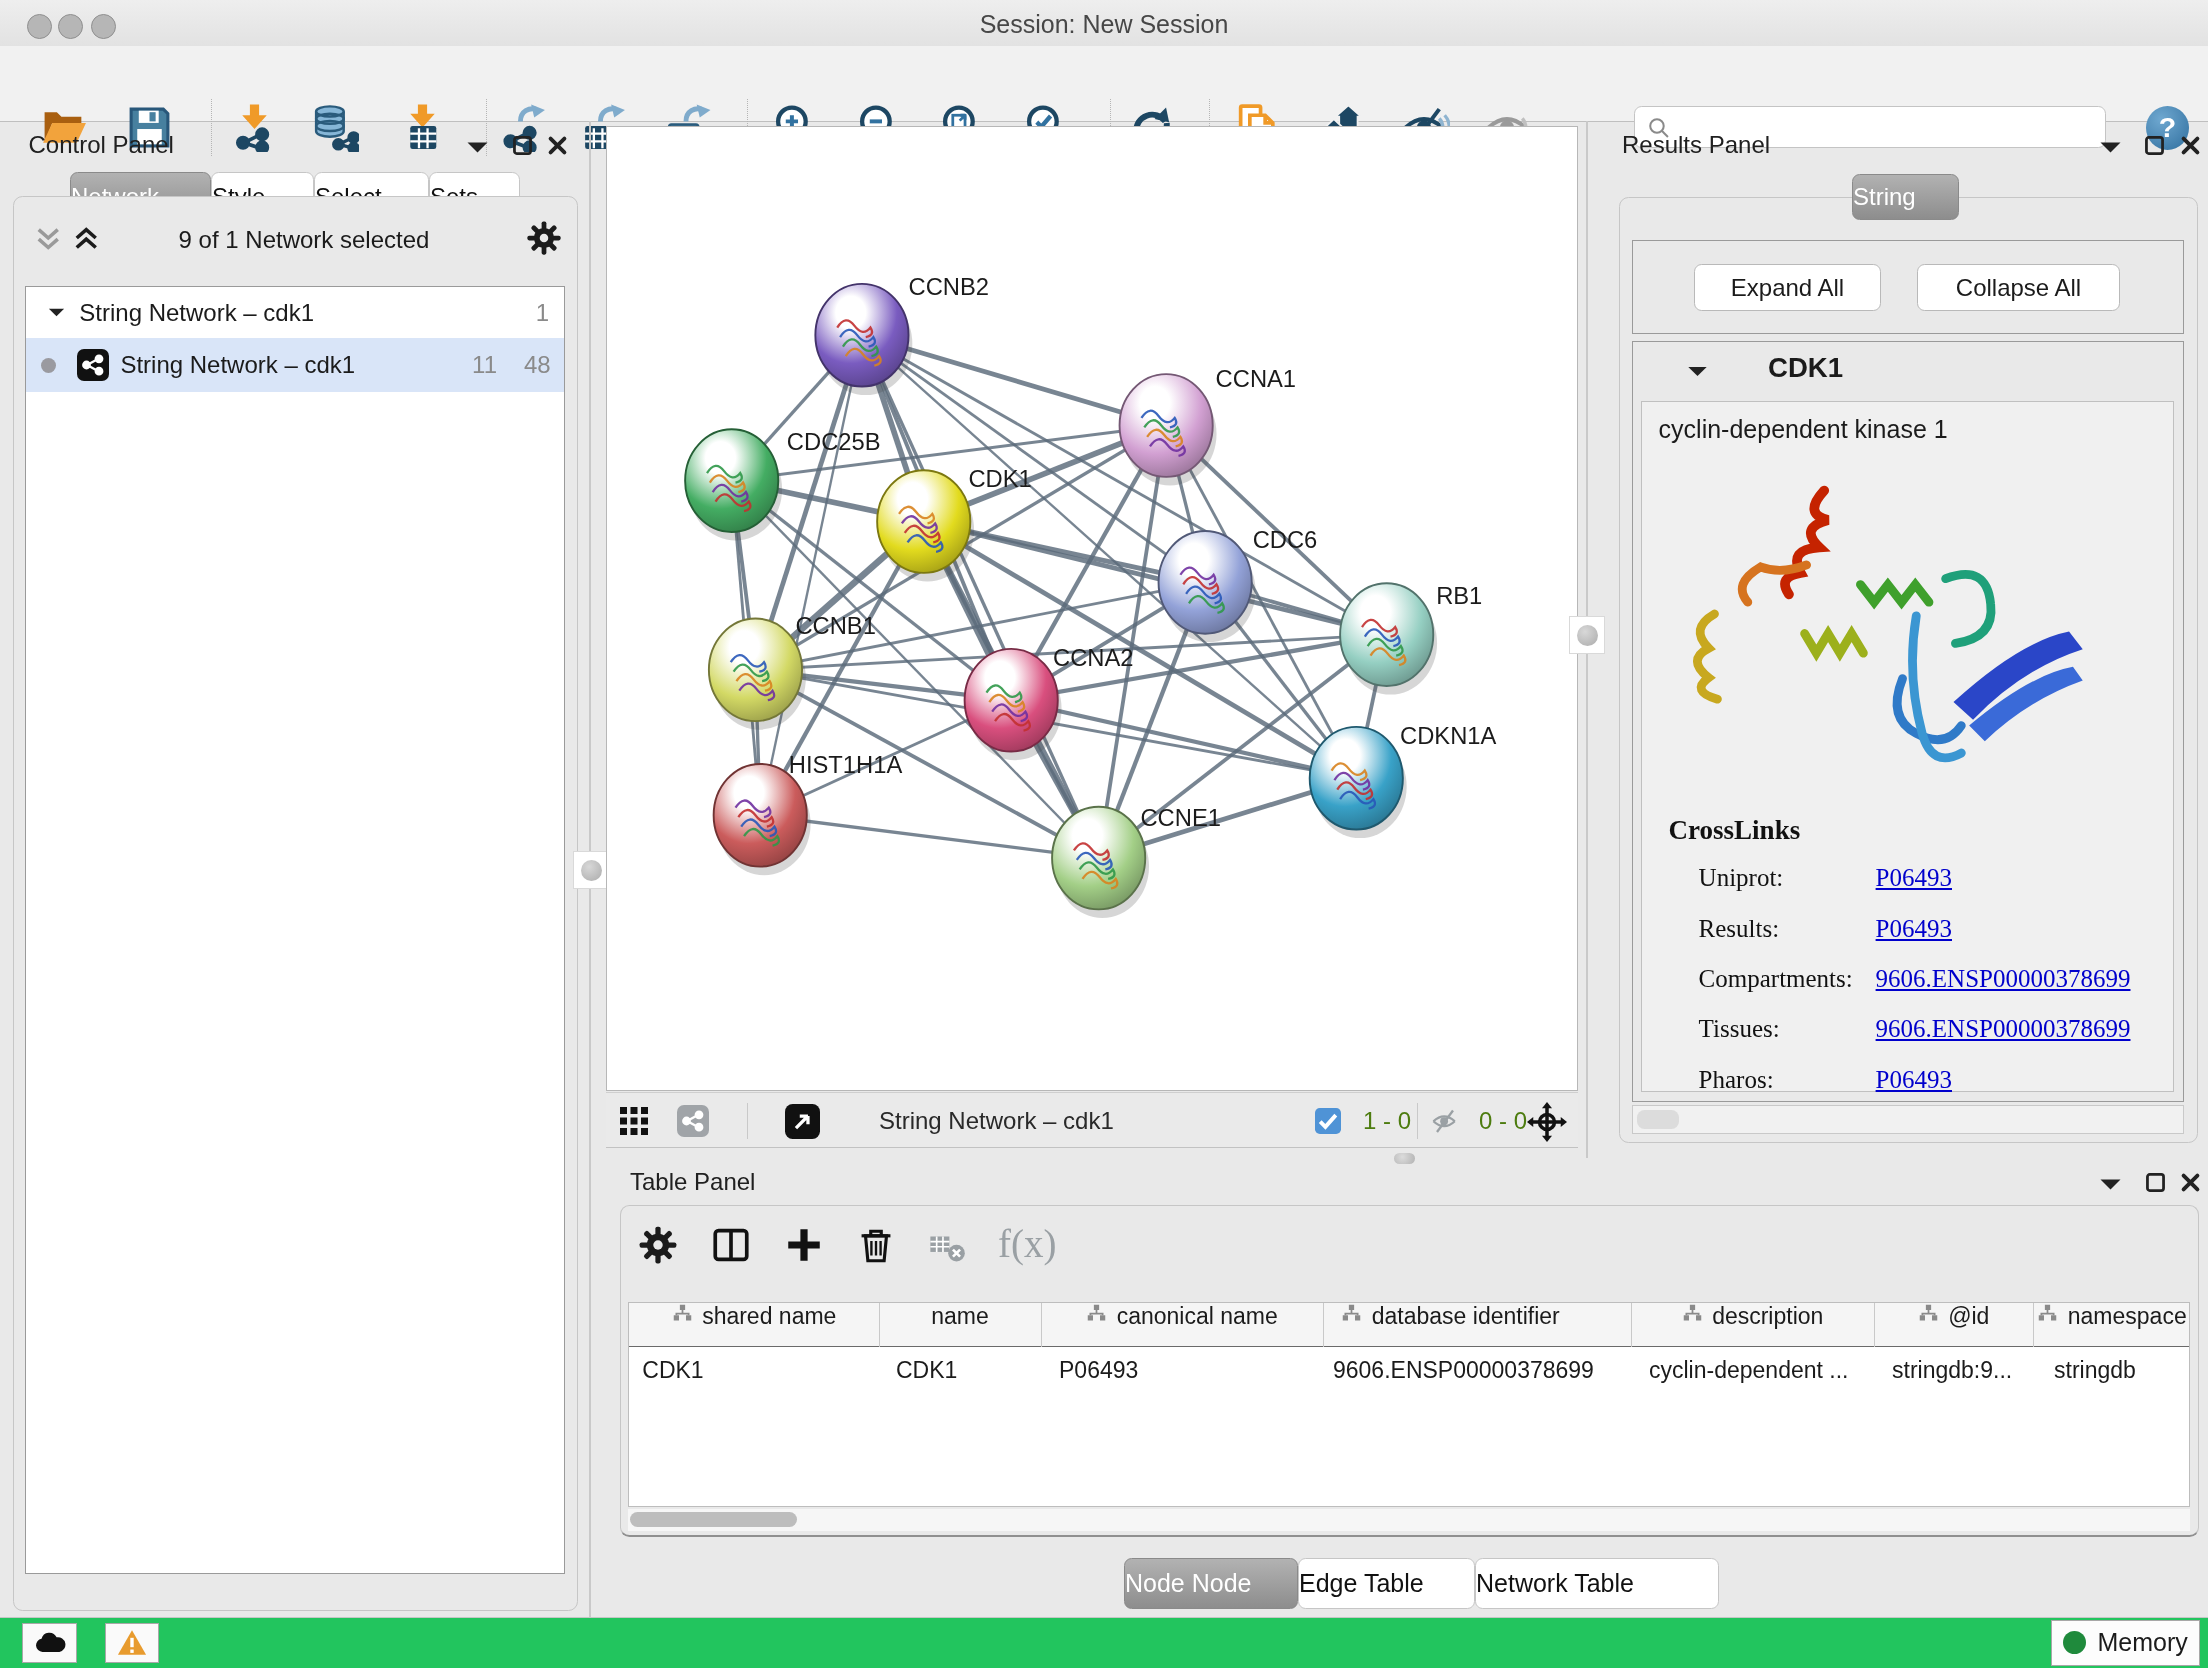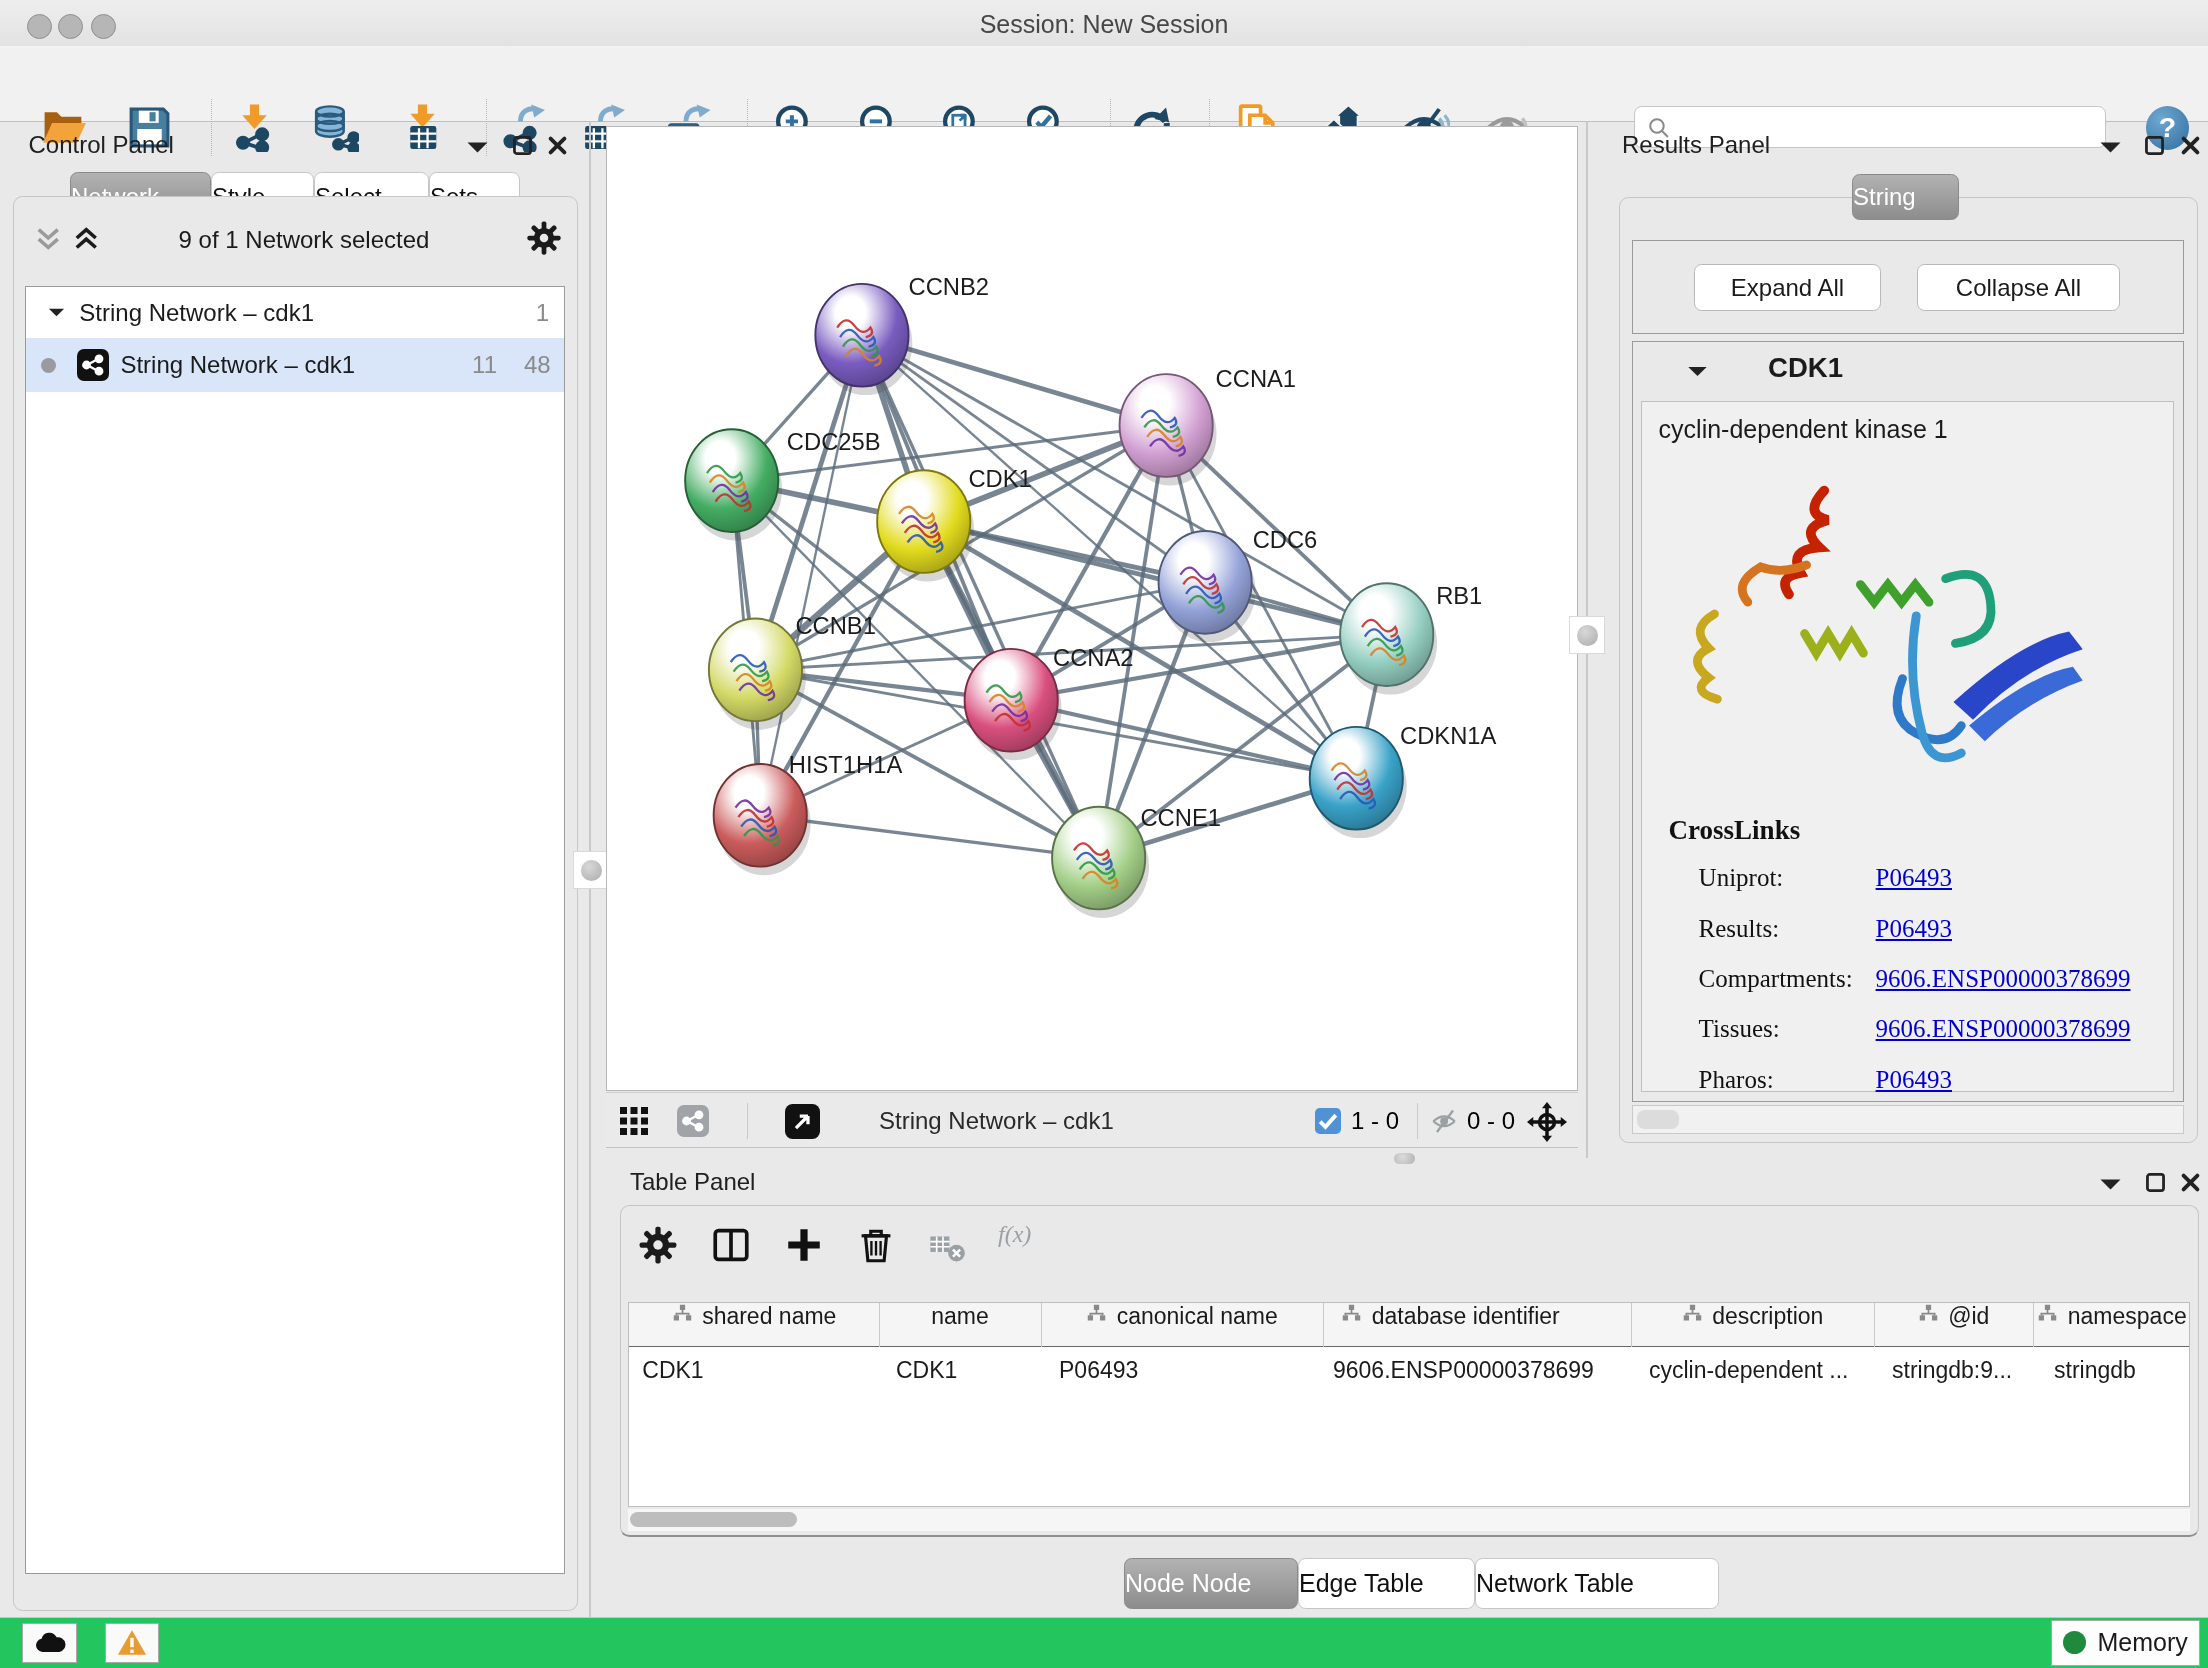--- a/index.html
+++ b/index.html
@@ -20,32 +20,32 @@
   .graybox{background:#e9e9e9;border:1px solid #c6c6c6;border-radius:9.5px;}
   .whitebox{background:#fff;border:1.9px solid #9a9a9a;}
   .tab{box-sizing:border-box;border:1px solid #c6c6c6;background:#fff;text-align:left;font-size:24px;border-radius:7.6px;color:#111;}
   .tab.sel{background:linear-gradient(#b2b2b2,#8d8d8d);color:#fff;border-color:#8a8a8a;}
   
   .cp-row{height:51px;display:flex;align-items:center;font-size:24px;}
   .cp-row .cnt{color:#8a8a8a;}
   .sel-row{background:#d9e5f8;}
   
   .netbar{left:606px;top:1092px;width:972px;height:56px;background:#eaeaea;border-top:1px solid #cfcfcf;border-bottom:1px solid #c2c2c2;box-sizing:border-box;}
-  .netbar .gtxt{color:#000000;font-size:24px;}
+  .netbar .gtxt{color:#4d7c0f;font-size:24px;margin-left:12px;}
   .vline{border-left:1px solid #c9c9c9;height:36px;top:9.5px;position:absolute;}
   .node-label{font-size:25px;fill:#1b1b1b;font-family:"Liberation Sans",sans-serif;}
   
   .xl{font-family:"Liberation Serif",serif;font-size:25px;color:#111;}
   .xl-value{color:#0000cc;text-decoration:underline;font-family:"Liberation Serif",serif;font-size:25px;}
   .btn{background:#fff;border:1px solid #b9b9b9;border-radius:7.6px;font-size:24px;text-align:center;box-sizing:border-box;}
   
   .thead-cell{display:flex;align-items:flex-start;gap:9.5px;justify-content:center;font-size:23px;color:#1b1b1b;box-sizing:border-box;height:44px;overflow:hidden;white-space:nowrap;}
   .tcell{font-size:23px;white-space:nowrap;overflow:hidden;}
   .colline{position:absolute;top:0;width:1px;height:44px;background:#c9c9c9;}
-  .fx{font-family:"Liberation Serif",serif;font-style:italic;color:#9aa0a4;font-size:24px;}
+  .fx{font-family:"Liberation Serif",serif;color:#9aa0a4;font-size:39px;}
   .grip{background:#fff;border:1px solid #d9d9d9;display:flex;align-items:center;justify-content:center;}
   .grip i{width:21px;height:21px;border-radius:50%;background:radial-gradient(circle at 38% 32%,#d8d8d8,#ababab);display:block;}
 </style>
 </head>
 <body>
 
 <div class="abs titlebar">
   <div class="abs tl" style="left:27px"></div>
   <div class="abs tl" style="left:58px"></div>
   <div class="abs tl" style="left:91px"></div>

